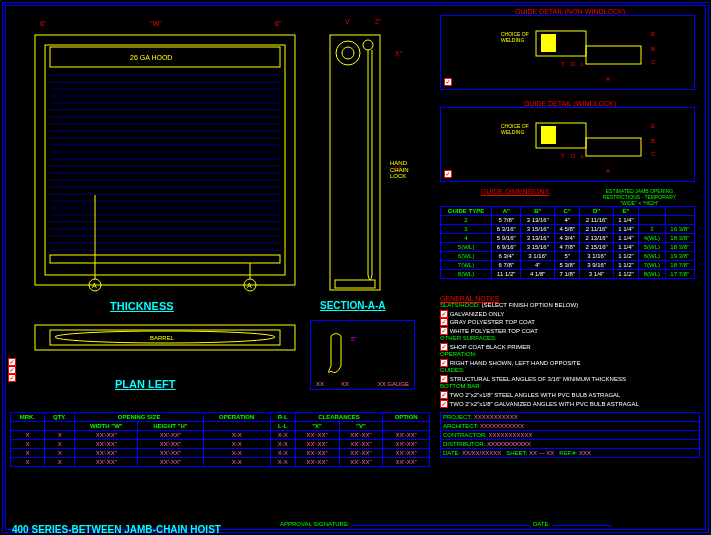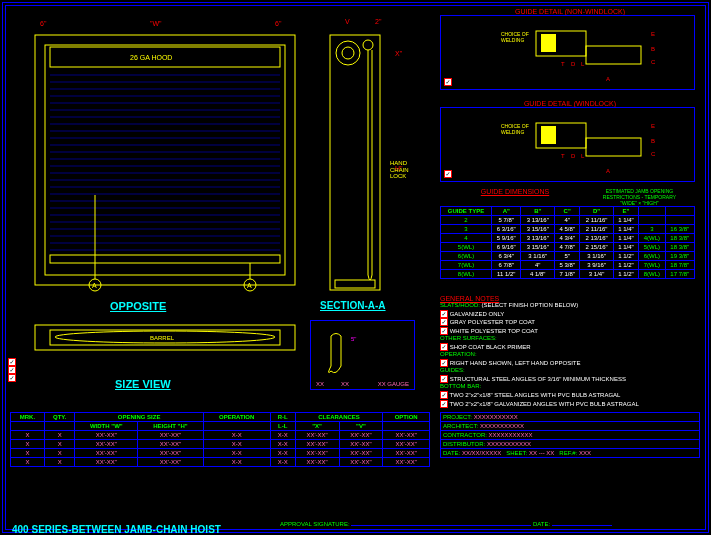--- a/index.html
+++ b/index.html
@@ -64,36 +64,36 @@
     </g>
     <rect x="30" y="240" width="230" height="8" class="yellow-shape"></rect>
     <circle cx="75" cy="270" r="6" class="yellow-shape"></circle>
     <text x="72" y="273" fill="#ffff00" font-size="7">A</text>
     <circle cx="230" cy="270" r="6" class="yellow-shape"></circle>
     <text x="227" y="273" fill="#ffff00" font-size="7">A</text>
     <line x1="75" y1="180" x2="75" y2="264" class="yellow-shape"></line>
     <line x1="230" y1="248" x2="230" y2="264" class="yellow-shape"></line>
   </svg>
 </div>
-<div class="title underline" style="position:absolute; left:110px; top:300px;">OPPOSITE</div>
+<div class="title underline" style="position:absolute; left:110px; top:300px;">THICKNESS</div>
 
 <div class="drawing-area" style="left:20px; top:320px; width:290px; height:60px;">
   <svg width="290" height="50">
     <rect x="15" y="5" width="260" height="25" class="yellow-shape"></rect>
     <rect x="30" y="10" width="230" height="15" class="yellow-shape"></rect>
     <ellipse cx="145" cy="17" rx="110" ry="6" class="yellow-shape"></ellipse>
     <text x="130" y="20" fill="#ffff00" font-size="6">BARREL</text>
   </svg>
 </div>
 <div style="position:absolute; left:8px; top:358px;">
   <div class="checkbox">✓</div><br>
   <div class="checkbox">✓</div><br>
   <div class="checkbox">✓</div>
 </div>
-<div class="title underline" style="position:absolute; left:115px; top:378px;">SIZE VIEW</div>
+<div class="title underline" style="position:absolute; left:115px; top:378px;">PLAN LEFT</div>
 
 <div class="drawing-area" style="left:320px; top:15px; width:100px; height:290px;">
   <div style="position:absolute; left:25px; top:3px; color:#ff0000; font-size:7px;">V</div>
   <div style="position:absolute; left:55px; top:3px; color:#ff0000; font-size:7px;">2"</div>
   <div style="position:absolute; left:75px; top:35px; color:#ff0000; font-size:7px;">X"</div>
   <div style="position:absolute; left:75px; top:150px; color:#ff0000; font-size:7px;">H"</div>
   <svg width="100" height="280">
     <rect x="10" y="20" width="50" height="255" class="yellow-shape"></rect>
     <circle cx="28" cy="38" r="12" class="yellow-shape"></circle>
     <circle cx="28" cy="38" r="6" class="yellow-shape"></circle>

